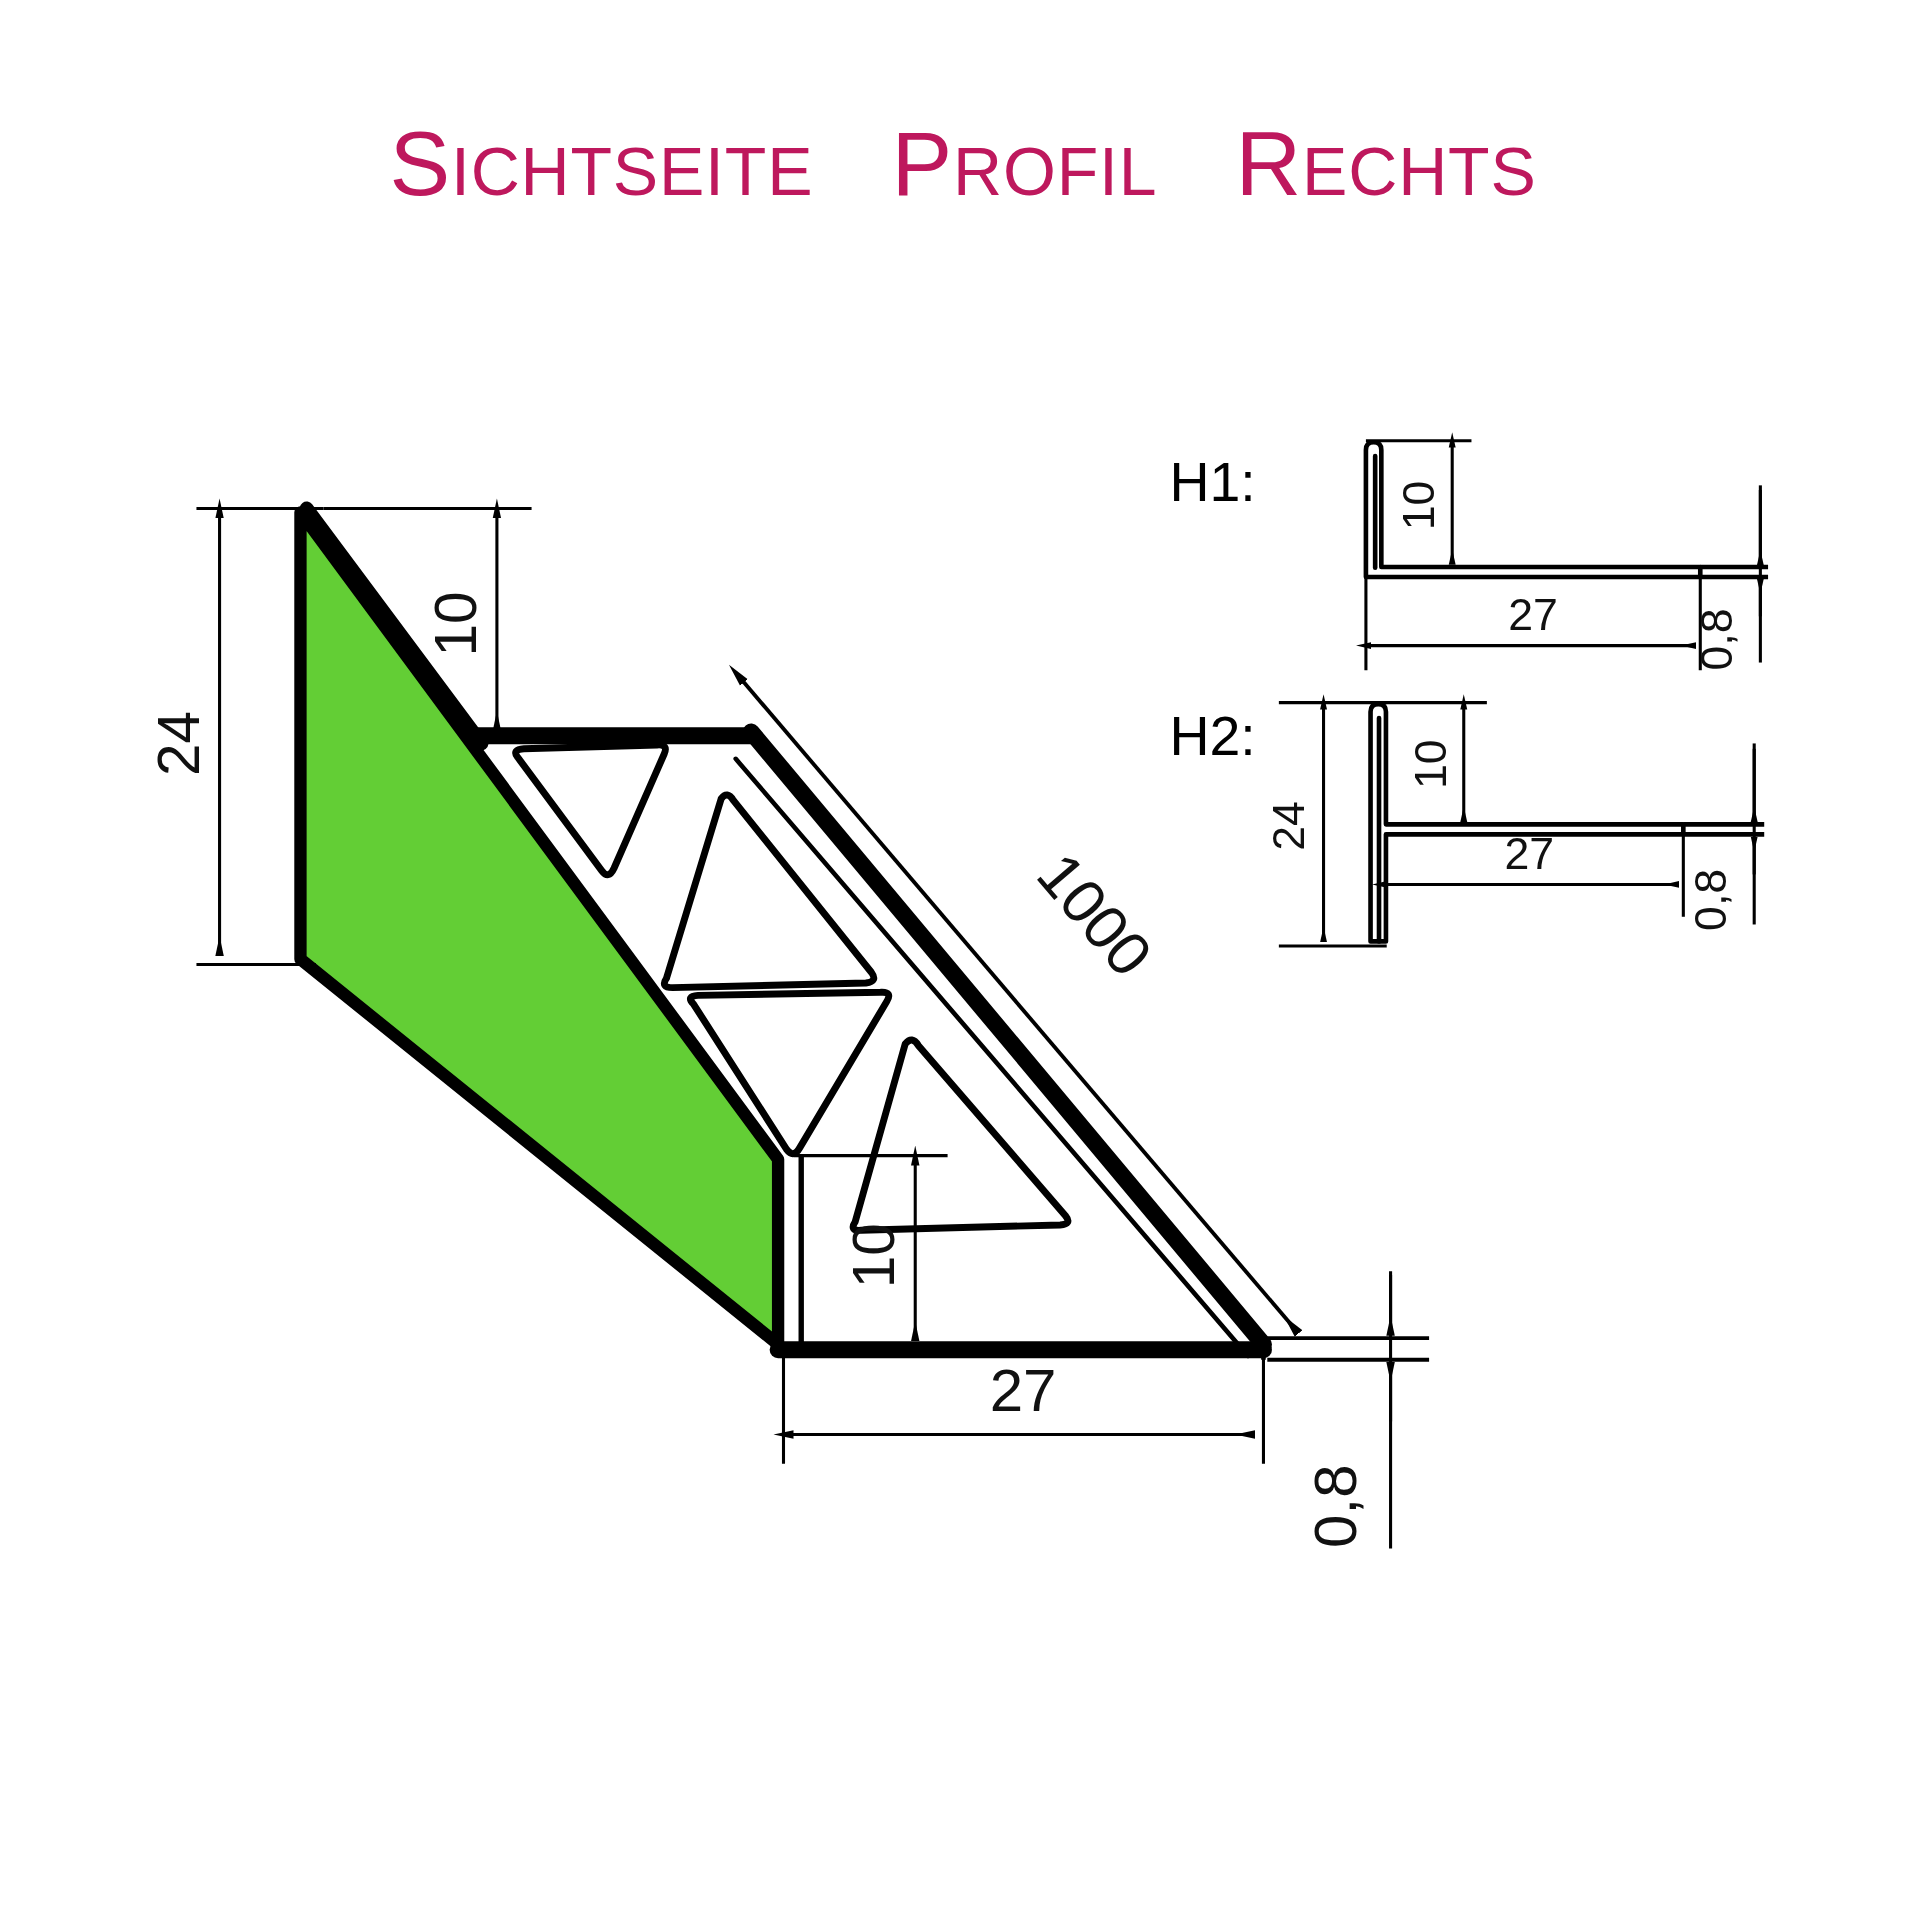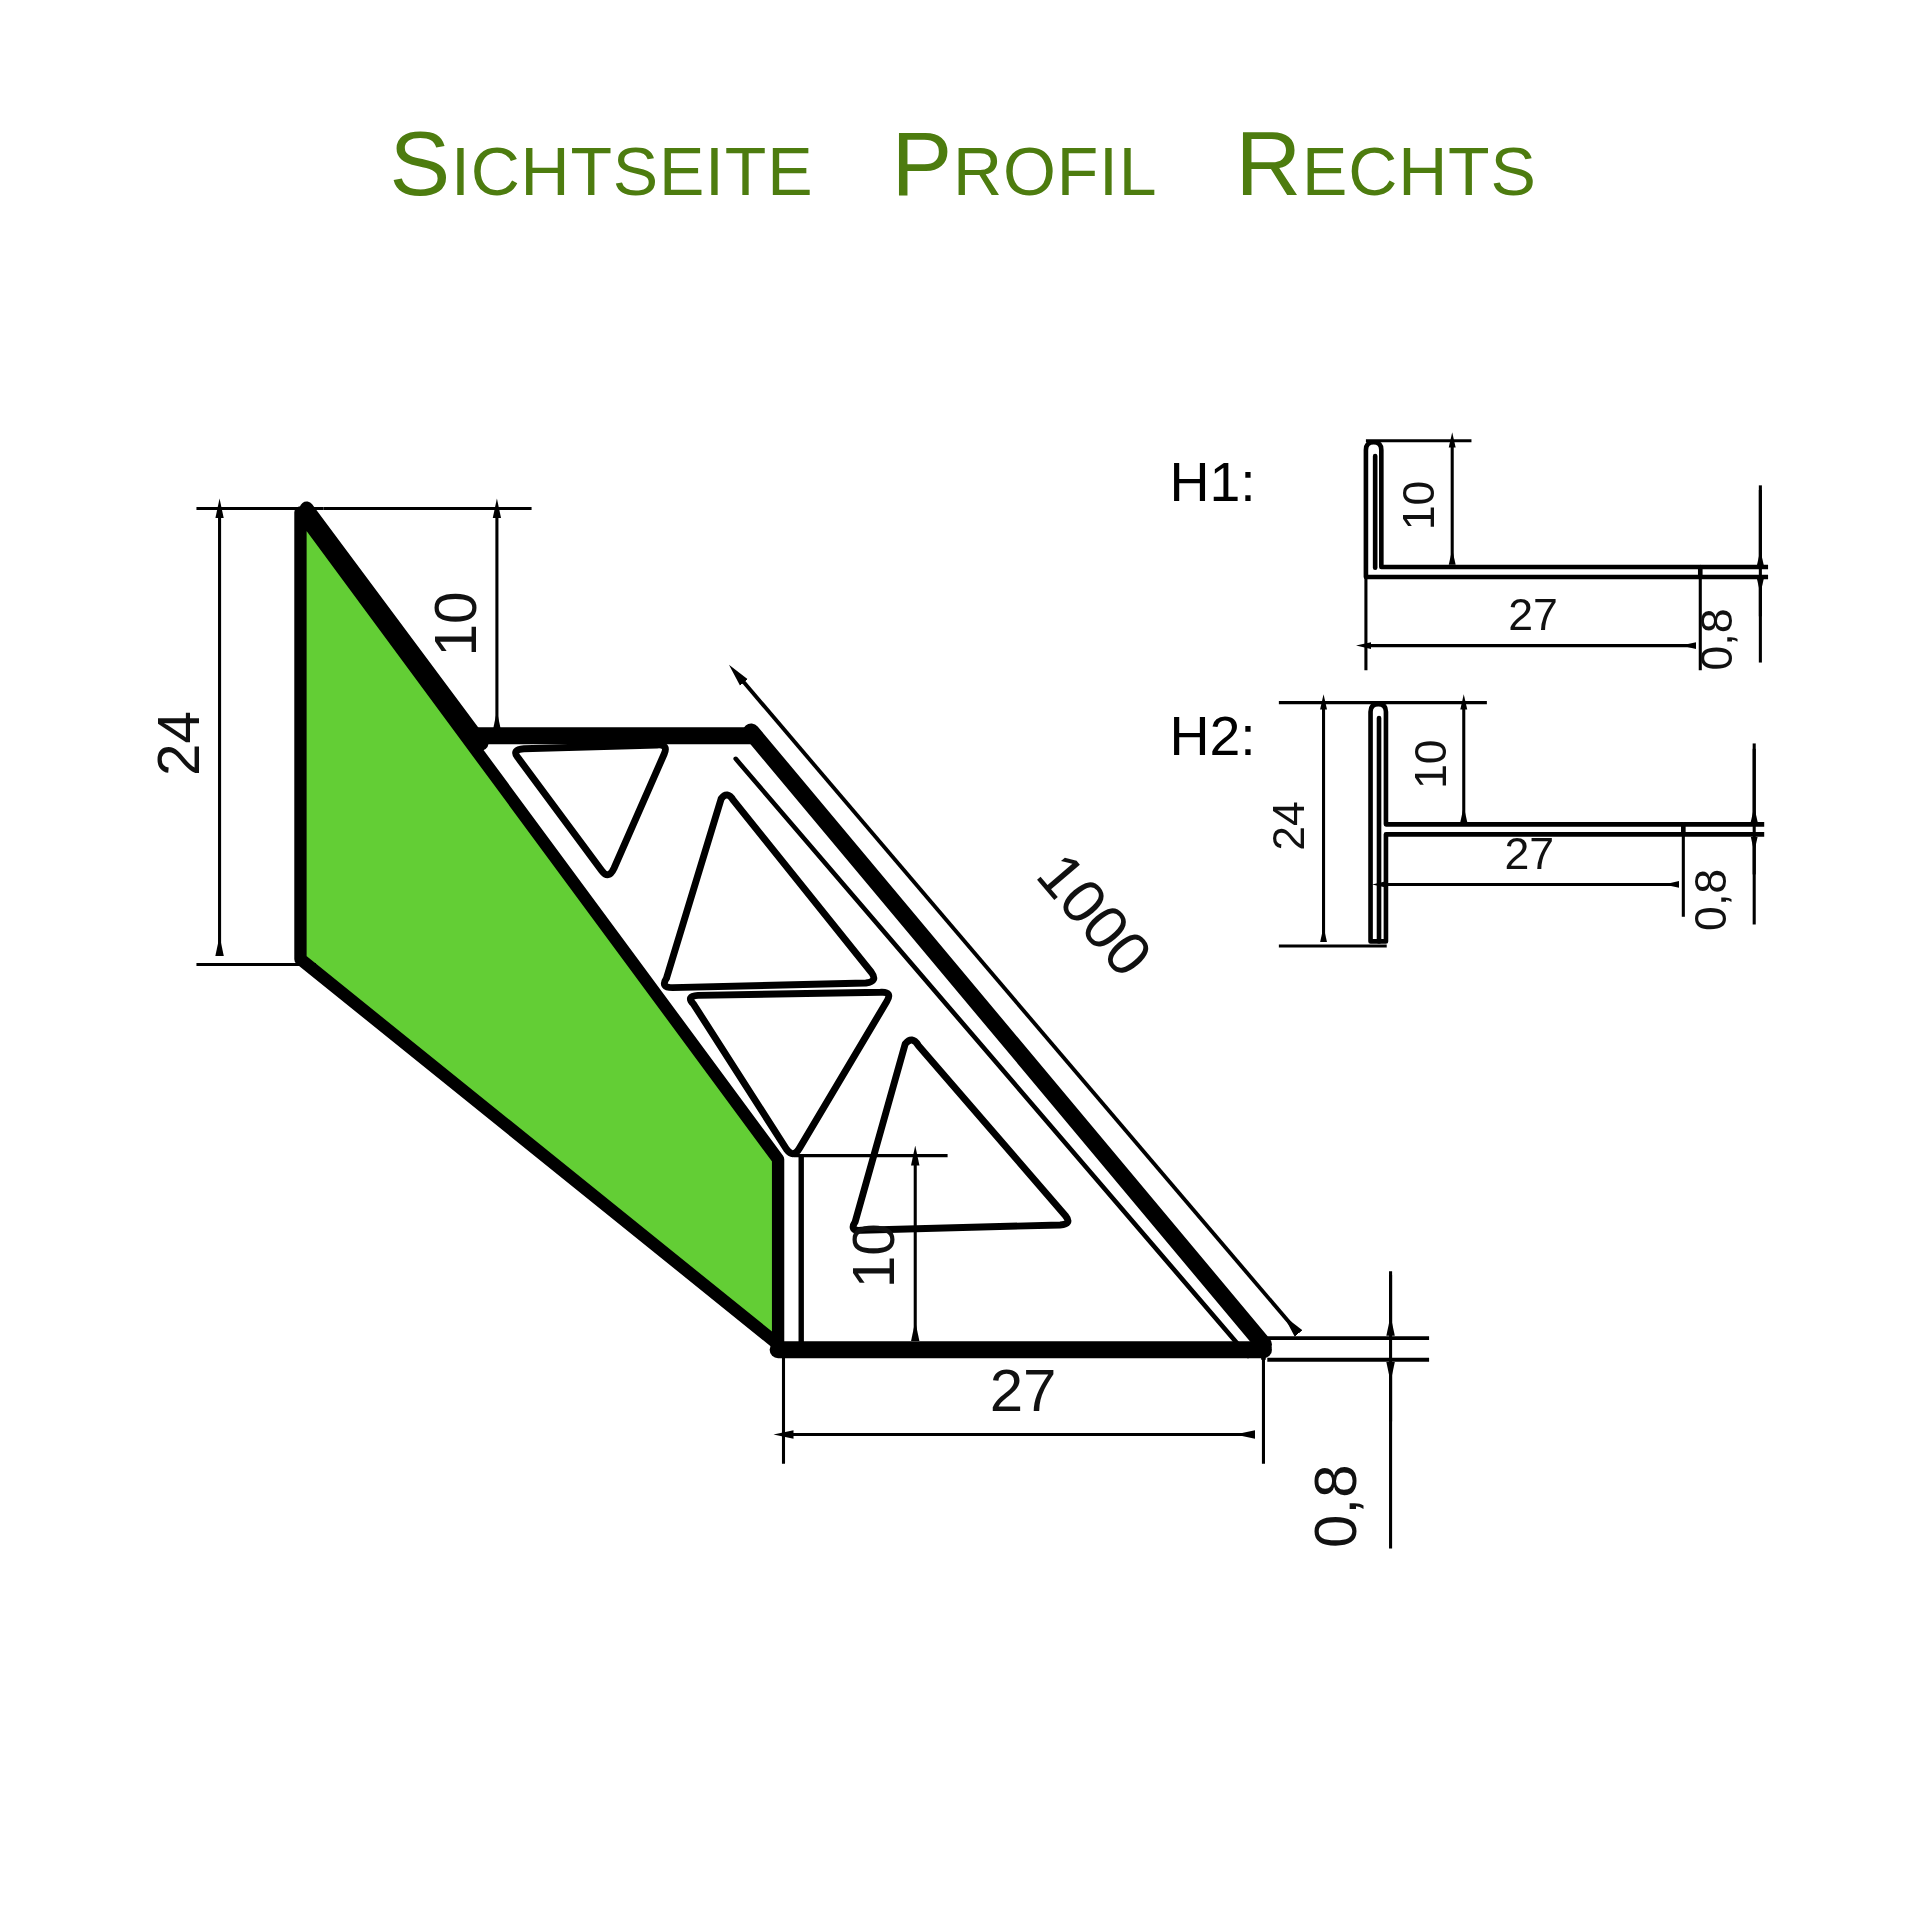--- a/index.html
+++ b/index.html
@@ -19,21 +19,21 @@
   }
   #title {
     position: absolute;
     left: 0;
     top: 112px;
     width: 1926px;
     text-align: center;
     font-family: "Liberation Sans", sans-serif;
     font-size: 91px;
     letter-spacing: 0.8px;
-    color: #4d7c0f;
+    color: #be185d;
     white-space: nowrap;
     user-select: none;
   }
   #title .cap {
     font-size: 91px;
   }
   #title .sm {
     font-size: 68px;
   }
   svg { display:block; }

